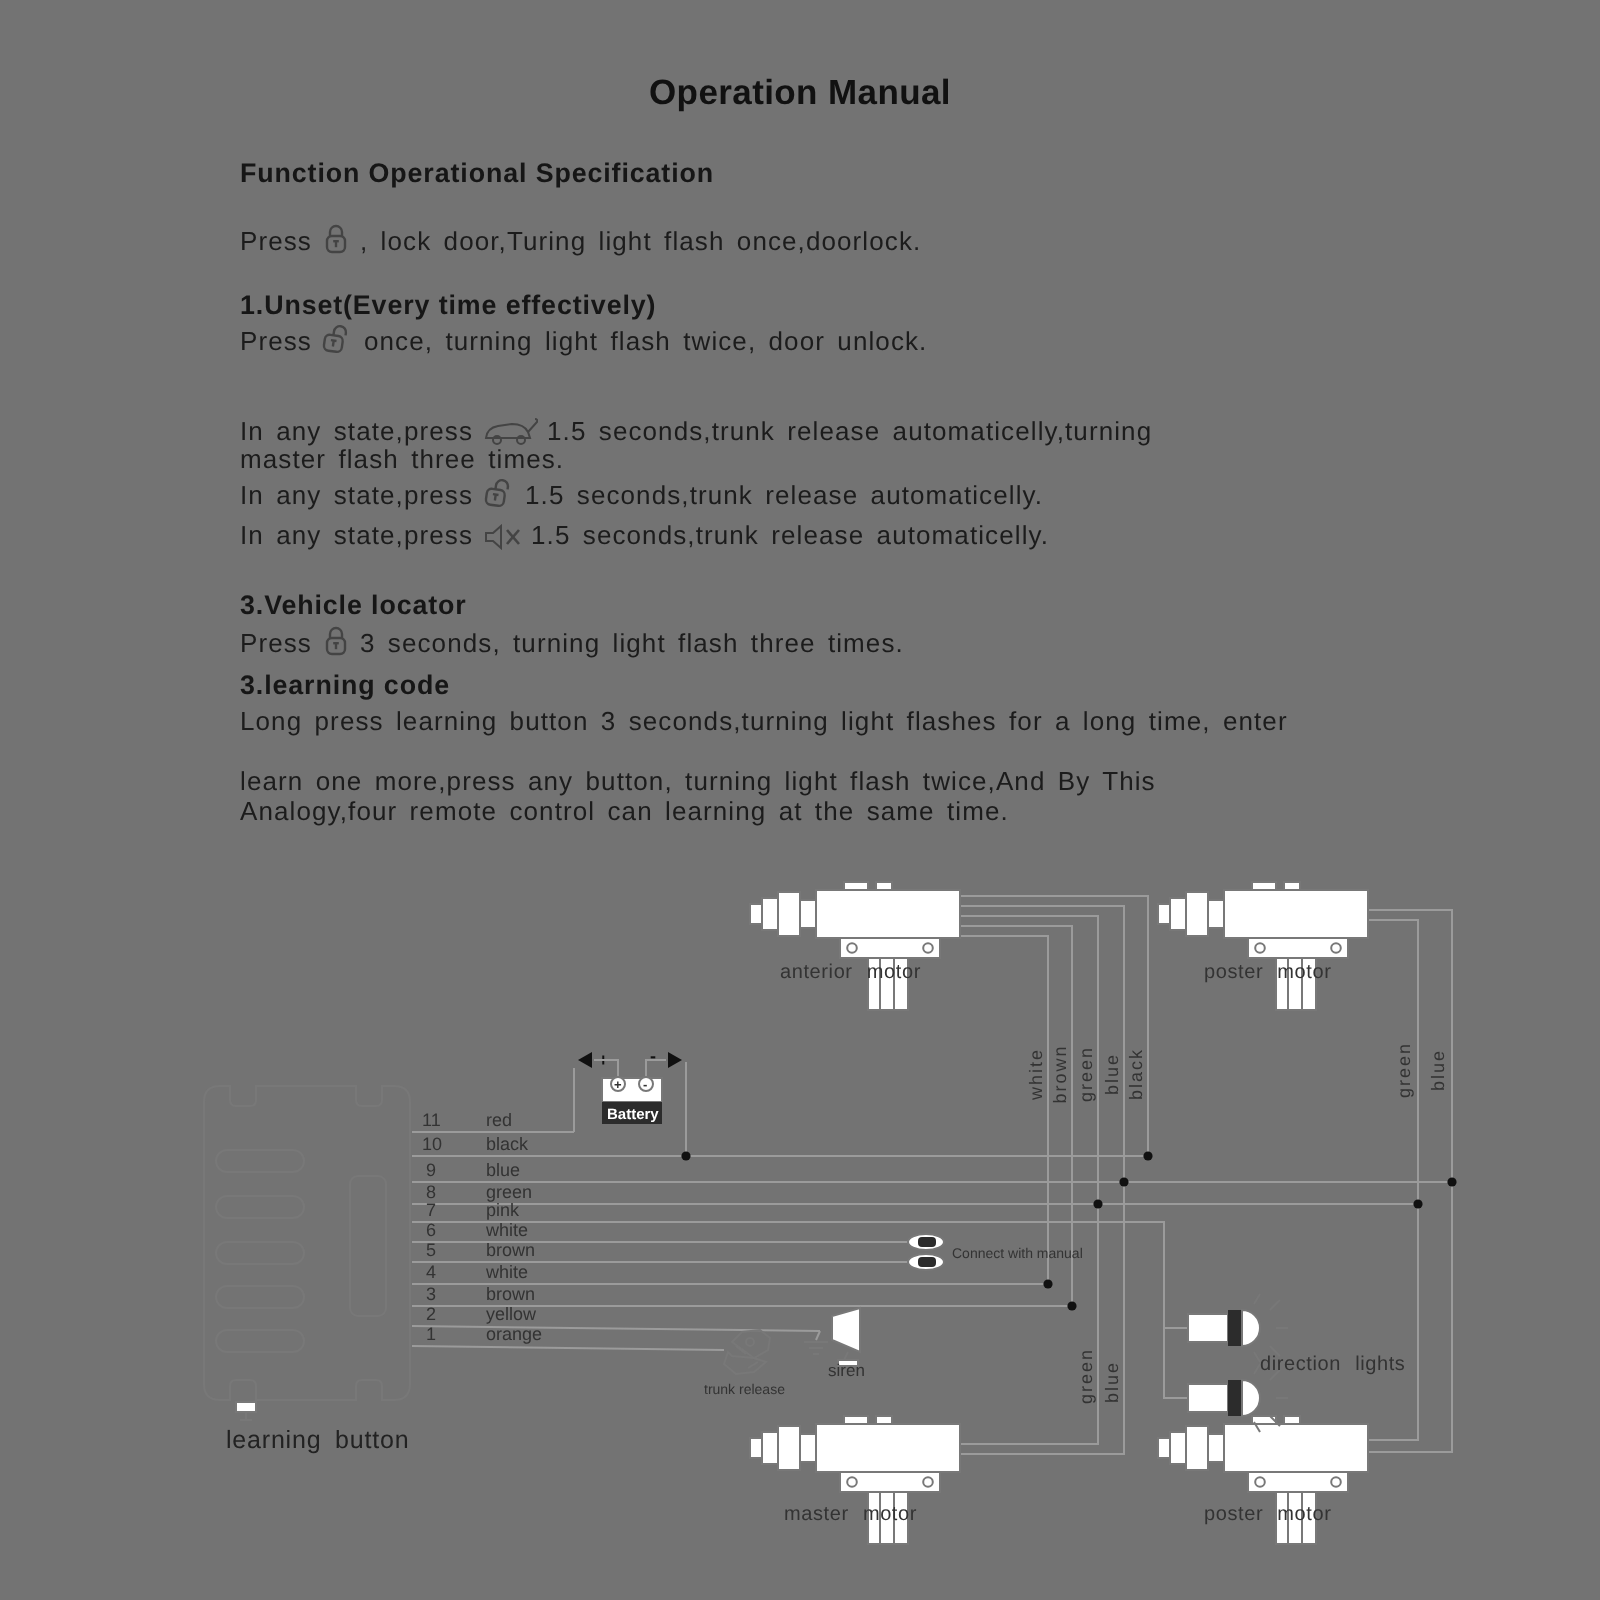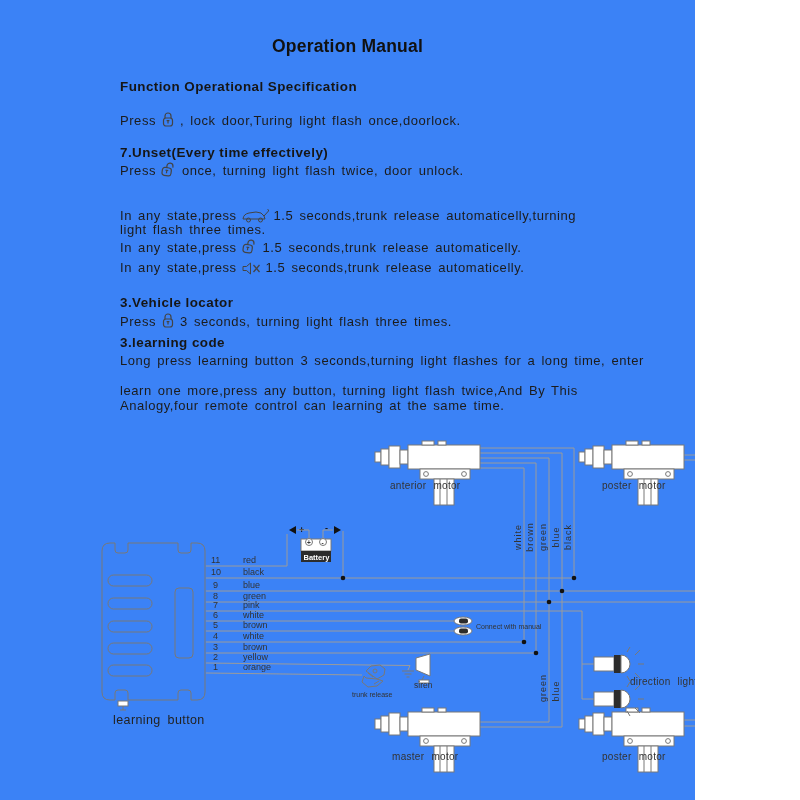--- a/index.html
+++ b/index.html
@@ -1,16 +1,16 @@
 <!DOCTYPE html>
 <html><head>
 <meta charset="utf-8">
 <style>
   html,body{margin:0;padding:0;background:#fff;}
-  .canvas{position:relative;width:695px;height:800px;background:#3b82f6;overflow:hidden;
+  .canvas{position:relative;width:800px;height:800px;background:#737373;overflow:hidden;
           font-family:"Liberation Sans",sans-serif;color:#1c1c1c;}
   .title{position:absolute;left:0;right:0;top:36px;text-align:center;
          font-size:17.5px;font-weight:bold;color:#111;letter-spacing:.2px;}
   .h{position:absolute;left:120px;font-weight:bold;font-size:13.4px;color:#161616;
      letter-spacing:.45px;white-space:nowrap;}
   .ln{position:absolute;left:120px;font-size:13px;color:#1c1c1c;
       letter-spacing:.55px;word-spacing:2px;white-space:nowrap;}
   .icn{display:inline-block;margin:0 5px;}
   .icn svg{vertical-align:-3px;}
   svg.diagram{position:absolute;left:0;top:0;}
@@ -41,42 +41,42 @@
 
   <div class="ln" style="top:111px">
     <span>Press</span><span class="icn"><svg width="14" height="17" viewBox="0 0 14 17">
           <path class="sk" style="stroke:#444;stroke-width:1.2" d="M4 7 V5 a3 3 0 0 1 6 0 V7"></path>
           <rect class="sk" style="stroke:#444;stroke-width:1.2" x="2.5" y="7" width="9" height="8" rx="2.5"></rect>
           <line x1="5.6" y1="9.6" x2="8.4" y2="9.6" stroke="#444" stroke-width="1.2"></line>
           <line x1="7" y1="9.6" x2="7" y2="12.6" stroke="#444" stroke-width="1.2"></line>
         </svg></span><span>, lock door,Turing light flash once,doorlock.</span>
   </div>
 
-  <div class="h" style="top:145px">7.Unset(Every time effectively)</div>
+  <div class="h" style="top:145px">1.Unset(Every time effectively)</div>
   <div class="ln" style="top:161px">
     <span>Press</span><span class="icn"><svg width="16" height="17" viewBox="0 0 16 17">
           <g transform="rotate(8 8 12)">
             <path class="sk" style="stroke:#444;stroke-width:1.2" d="M5 7 V5 a3 3 0 0 1 6 0 v1.2"></path>
             <rect class="sk" style="stroke:#444;stroke-width:1.2" x="1" y="7" width="9" height="8" rx="2.5"></rect>
             <line x1="4.1" y1="9.6" x2="6.9" y2="9.6" stroke="#444" stroke-width="1.2"></line>
             <line x1="5.5" y1="9.6" x2="5.5" y2="12.6" stroke="#444" stroke-width="1.2"></line>
           </g>
         </svg></span><span>once, turning light flash twice, door unlock.</span>
   </div>
 
   <div class="ln" style="top:208px">
     <span>In any state,press</span><span class="icn"><svg width="27" height="15" viewBox="0 0 27 15">
           <path class="sk" style="stroke:#444" d="M1 11 Q1.5 6 7 5 L14 4 Q20 4 22 8 L23 11 Z"></path>
           <circle class="sk" style="stroke:#444" cx="6.5" cy="12" r="2"></circle>
           <circle class="sk" style="stroke:#444" cx="18.5" cy="12" r="2"></circle>
           <path class="sk" style="stroke:#444" d="M22 8 L26.5 3 Q27 1.5 25.5 1.5"></path>
         </svg></span><span>1.5 seconds,trunk release automaticelly,turning</span>
   </div>
   <div class="ln" style="top:222px">
-    <span>light flash three times.</span>
+    <span>master flash three times.</span>
   </div>
   <div class="ln" style="top:238px">
     <span>In any state,press</span><span class="icn"><svg width="16" height="17" viewBox="0 0 16 17">
           <g transform="rotate(8 8 12)">
             <path class="sk" style="stroke:#444;stroke-width:1.2" d="M5 7 V5 a3 3 0 0 1 6 0 v1.2"></path>
             <rect class="sk" style="stroke:#444;stroke-width:1.2" x="1" y="7" width="9" height="8" rx="2.5"></rect>
             <line x1="4.1" y1="9.6" x2="6.9" y2="9.6" stroke="#444" stroke-width="1.2"></line>
             <line x1="5.5" y1="9.6" x2="5.5" y2="12.6" stroke="#444" stroke-width="1.2"></line>
           </g>
         </svg></span><span>1.5 seconds,trunk release automaticelly.</span>

